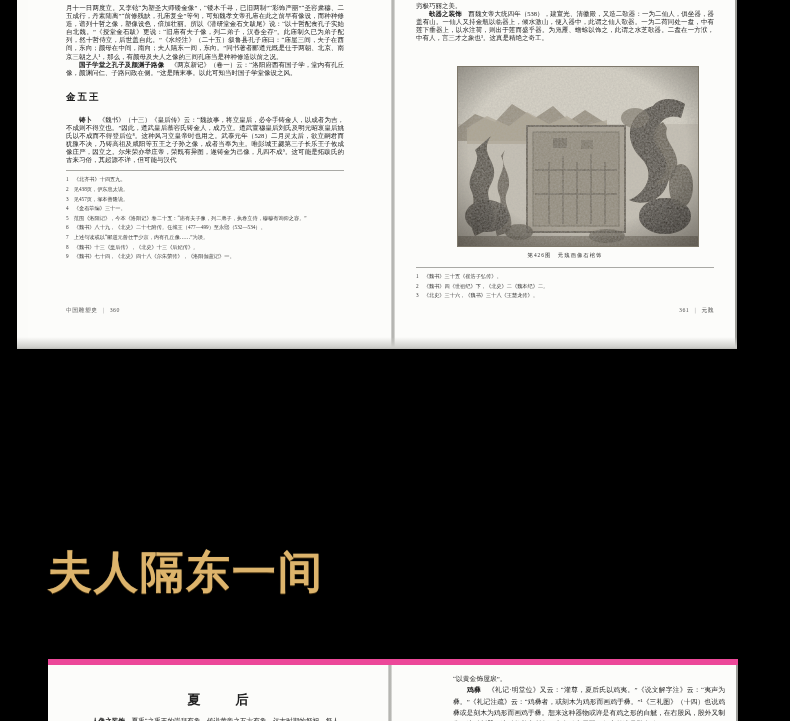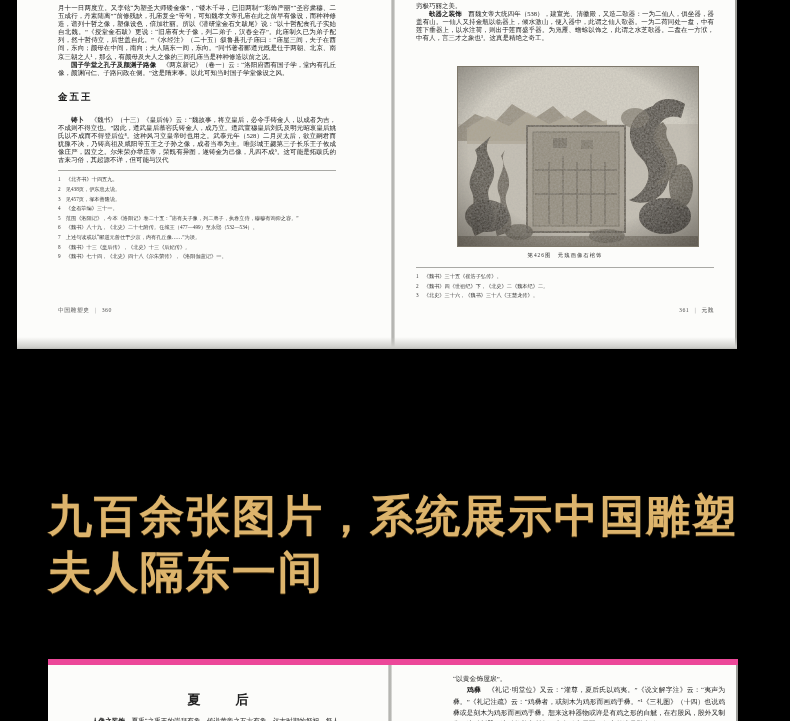--- a/index.html
+++ b/index.html
@@ -6,21 +6,21 @@
   body{
     width:790px;height:721px;position:relative;overflow:hidden;
     background:#000;
     font-family:"Liberation Serif","DejaVu Serif",serif;
   }
   
   .spread{position:absolute;background:#fbfbf9;}
   #spread-top{left:17px;top:0;width:720px;height:349px;}
   #spread-bottom{left:48px;top:659px;width:690px;height:62px;border-top:6px solid #ec4899;}
   .page{position:absolute;top:0;bottom:0;overflow:hidden;background:#fcfcfa;}
-  #spread-top .page-left{left:3px;width:375px;}
+  #spread-top .page-left{left:11px;width:375px;}
   #spread-top .page-right{left:378px;width:342px;}
   #spread-bottom .page-left{left:0;width:340px;}
   #spread-bottom .page-right{left:344px;width:346px;}
   .gutter{position:absolute;top:0;bottom:0;width:4px;
     background:linear-gradient(90deg,#d9d9d6, #a9a9a5 50%, #e3e3e0);}
   #spread-top .gutter{left:374px;}
   #spread-bottom .gutter{left:340px;}
   .page-bottom-shadow{position:absolute;left:0;right:0;bottom:0;height:12px;
     background:linear-gradient(180deg,rgba(255,255,255,0),#cfcfcb 85%,#b9b9b5);}
   .page-edge-right{position:absolute;top:0;bottom:0;right:0;width:2px;background:#9d9d99;}
@@ -171,21 +171,21 @@
     </div>
 
     <div class="folio"><span>361</span><span class="sep">｜</span><span>元魏</span></div>
     <div class="page-edge-right"></div>
   </div>
 
   <div class="page-bottom-shadow"></div>
 </div>
 
 <div id="banner">
-  <p class="banner-text"><span>九百余张图片，系统展示中国雕塑</span><br><span>夫人隔东一间</span></p>
+  <p class="banner-text"><br><span>夫人隔东一间</span></p>
 </div>
 
 <div class="spread" id="spread-bottom">
   <div class="page page-left">
     <p class="bl-heading">夏　后</p>
     <p class="bl-para"><span class="lead">人像之装饰</span><span>　夏禹“之禹王的崇拜有象，传说黄帝之五方有象，远古时期的祭祀、祭人</span></p>
   </div>
   <div class="gutter"></div>
   <div class="page page-right">
     <div class="br-content">

